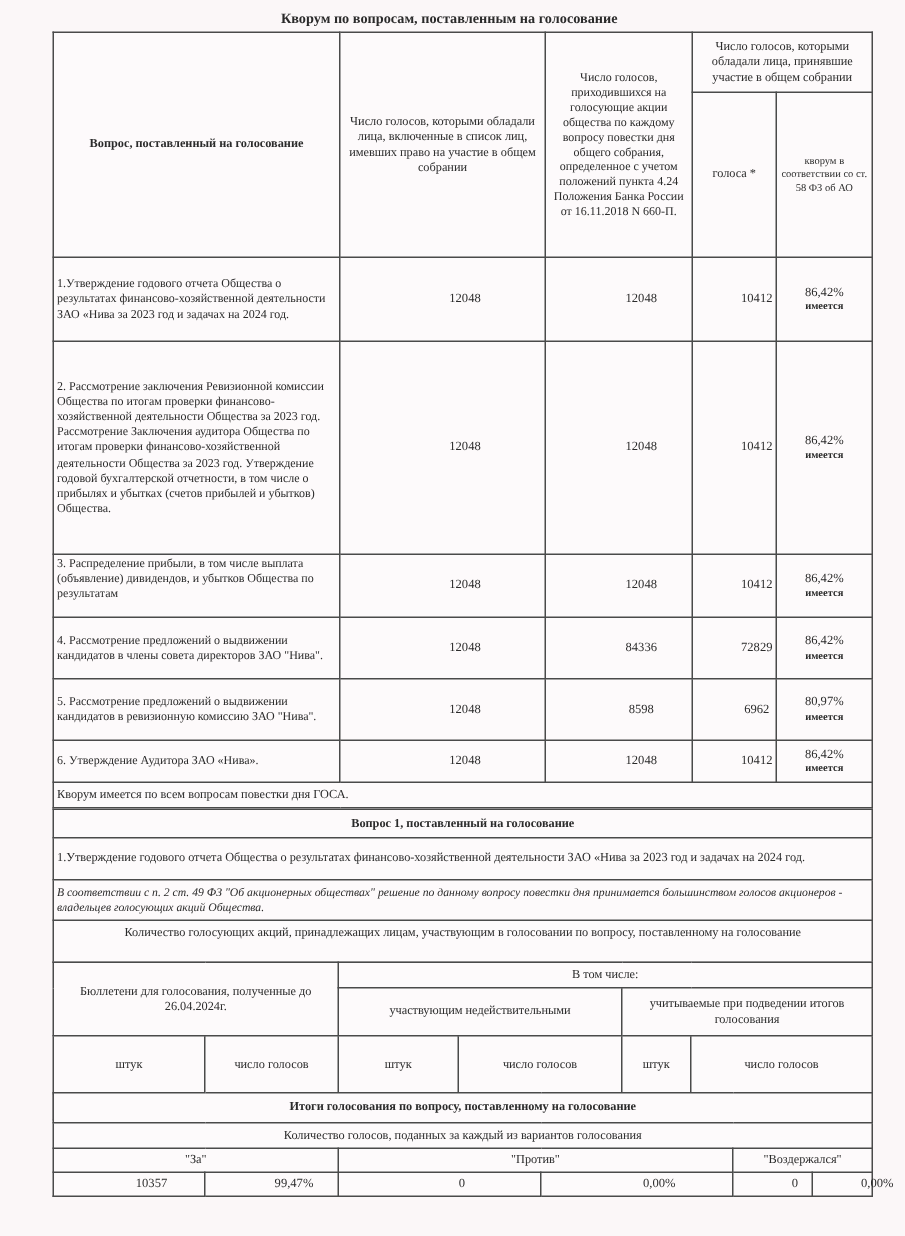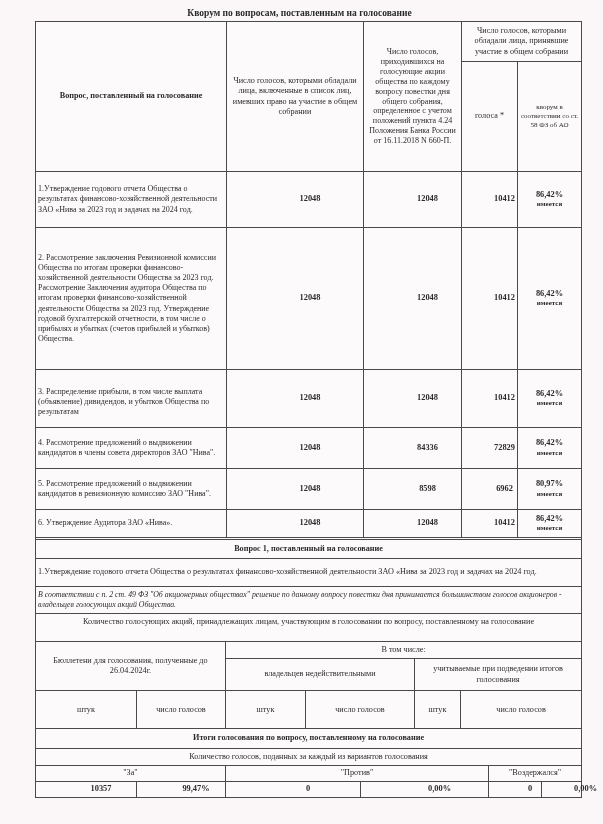--- a/index.html
+++ b/index.html
@@ -38,22 +38,22 @@
       font-size: 8.2px;
       line-height: 1.28;
       vertical-align: middle;
       text-align: center;
       color: #2b2b2b;
     }
     td.left { text-align: left; }
     td.bold { font-weight: bold; }
     td.small { font-size: 7px; }
     td.italic { font-style: italic; }
-    .num { font-weight: bold; font-size: 8.4px; padding-left: 32px; }
-    .pct { font-weight: bold; font-size: 8.4px; display: block; }
+    .num { font-weight: normal; font-size: 8.4px; padding-left: 32px; }
+    .pct { font-weight: normal; font-size: 8.4px; display: block; }
     .has { font-weight: bold; font-size: 7px; display: block; }
     .q-text {
       text-align: left;
       font-size: 8px;
       line-height: 1.26;
       padding: 1px 2px;
     }
   </style>
 </head>
 <body>
@@ -95,21 +95,21 @@
     <td class="num">12048</td>
     <td class="num">12048</td>
     <td class="num">10412</td>
     <td>
           <span class="pct">86,42%</span>
           <span class="has">имеется</span>
         </td>
   </tr>
   <tr style="height:42px">
     <td class="q-text" style="vertical-align:top; overflow:hidden;">
-          <div style="height:39px; overflow:hidden;margin-top:16px;">3. Распределение прибыли, в том числе выплата (объявление) дивидендов, и убытков Общества по результатам</div>
+          <div style="height:39px; overflow:hidden;">3. Распределение прибыли, в том числе выплата (объявление) дивидендов, и убытков Общества по результатам</div>
         </td>
     <td class="num">12048</td>
     <td class="num">12048</td>
     <td class="num">10412</td>
     <td>
           <span class="pct">86,42%</span>
           <span class="has">имеется</span>
         </td>
   </tr>
   <tr style="height:41px">
@@ -176,21 +176,21 @@
     <col style="width:109px">
     <col style="width:46px">
     <col style="width:121px">
   </colgroup>
   <tbody>
       <tr style="height:17px">
     <td colspan="2" rowspan="2">Бюллетени для голосования, полученные до 26.04.2024г.</td>
     <td colspan="4">В том числе:</td>
   </tr>
   <tr style="height:32px">
-    <td colspan="2">владельцев недействительными</td>
+    <td colspan="2">участвующим недействительными</td>
     <td colspan="2">учитываемые при подведении итогов голосования</td>
   </tr>
   <tr style="height:39px">
     <td>штук</td>
     <td>число голосов</td>
     <td>штук</td>
     <td>число голосов</td>
     <td>штук</td>
     <td>число голосов</td>
   </tr>

